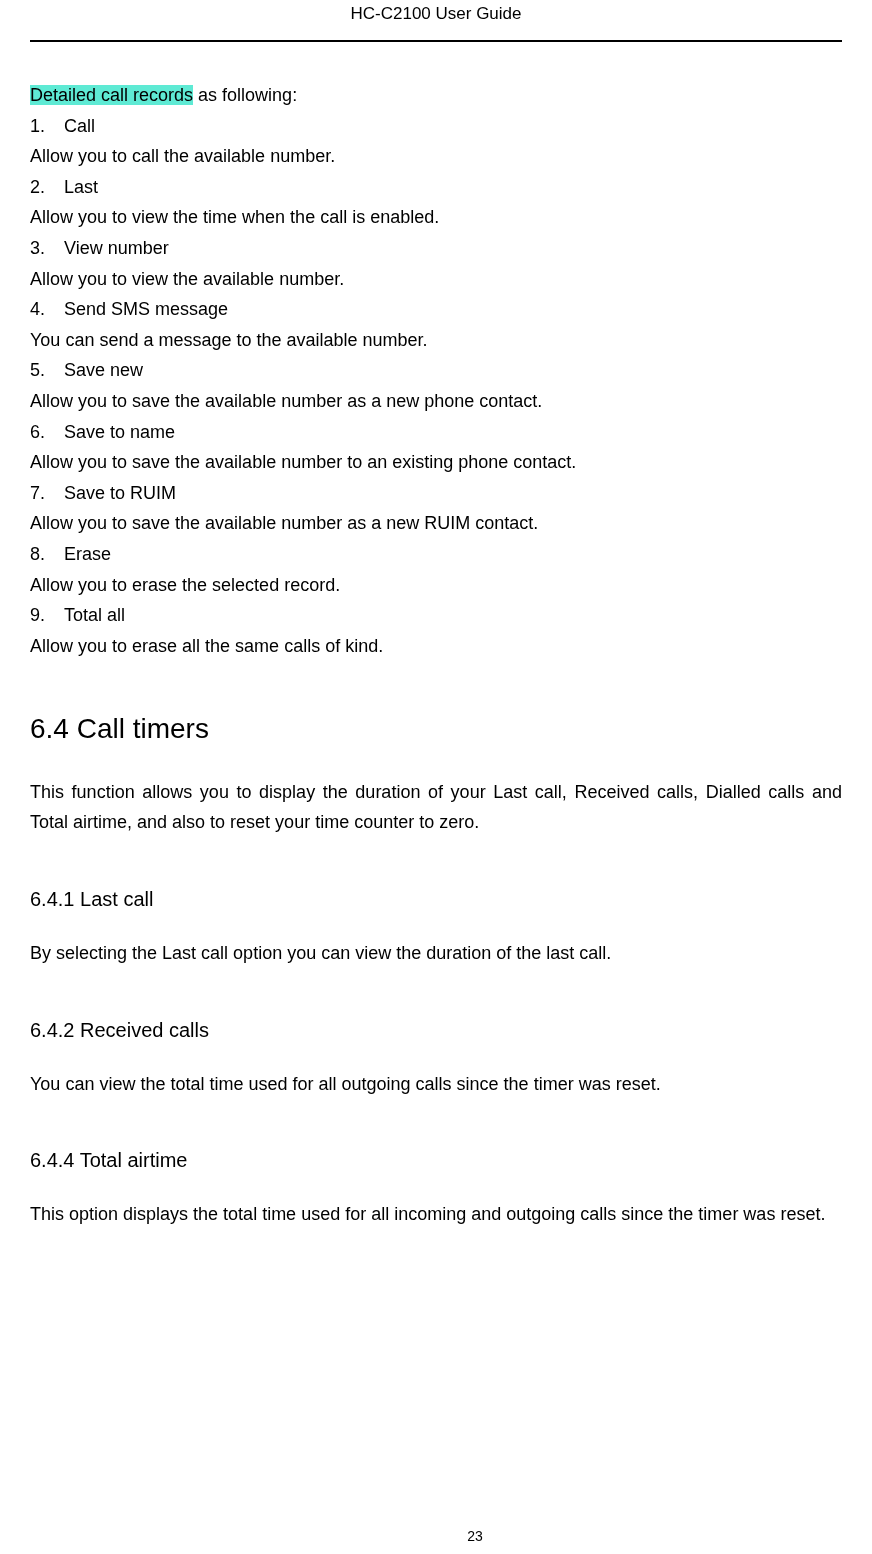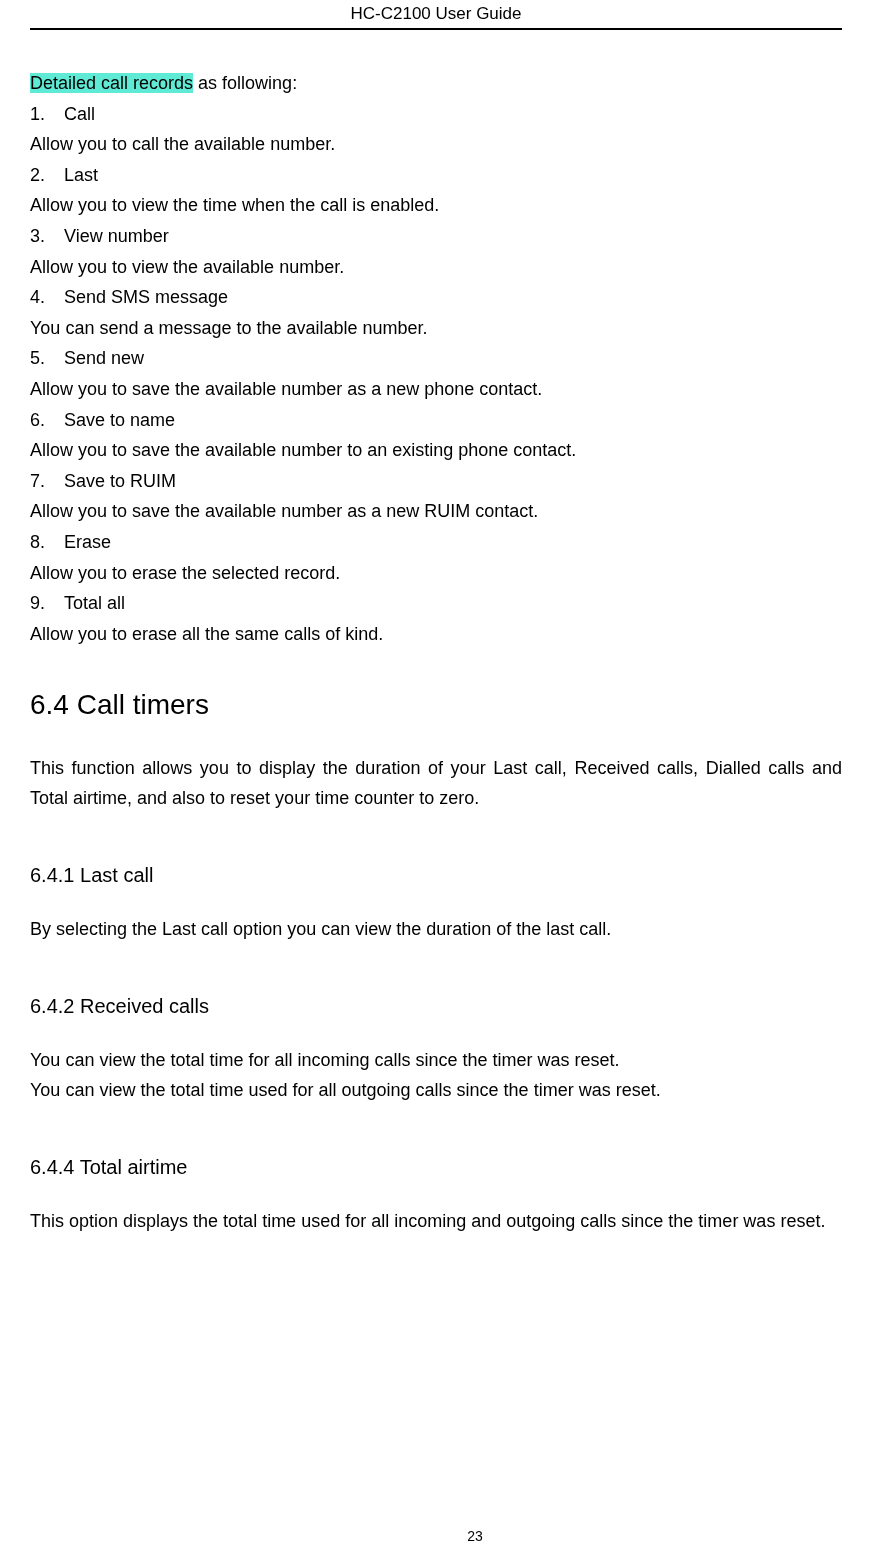--- a/index.html
+++ b/index.html
@@ -13,39 +13,39 @@
     width: 872px;
     min-height: 1554px;
     box-sizing: border-box;
     padding: 0 30px;
     position: relative;
   }
   .header {
     text-align: center;
     font-size: 17px;
     padding-top: 4px;
-    padding-bottom: 4px;
+    padding-bottom: 16px;
     border-bottom: 2px solid #000;
   }
   .content {
     padding-top: 38px;
     font-size: 18px;
     line-height: 1.7;
   }
   .highlight {
     background: #5eead4;
   }
   .intro-line { }
   .item-num {
     display: inline-block;
     width: 34px;
   }
   .h2 {
     font-size: 28px;
-    margin-top: 32px;
+    margin-top: 44px;
     margin-bottom: 24px;
   }
   .h3 {
     font-size: 20px;
     margin-top: 44px;
     margin-bottom: 22px;
   }
   .para {
     text-align: justify;
   }
@@ -77,21 +77,21 @@
 
     <div><span class="item-num">2.</span><span>Last</span></div>
     <div>Allow you to view the time when the call is enabled.</div>
 
     <div><span class="item-num">3.</span><span>View number</span></div>
     <div>Allow you to view the available number.</div>
 
     <div><span class="item-num">4.</span><span>Send SMS message</span></div>
     <div>You can send a message to the available number.</div>
 
-    <div><span class="item-num">5.</span><span>Send new</span></div>
+    <div><span class="item-num">5.</span><span>Save new</span></div>
     <div>Allow you to save the available number as a new phone contact.</div>
 
     <div><span class="item-num">6.</span><span>Save to name</span></div>
     <div>Allow you to save the available number to an existing phone contact.</div>
 
     <div><span class="item-num">7.</span><span>Save to RUIM</span></div>
     <div>Allow you to save the available number as a new RUIM contact.</div>
 
     <div><span class="item-num">8.</span><span>Erase</span></div>
     <div>Allow you to erase the selected record.</div>
@@ -99,21 +99,20 @@
     <div><span class="item-num">9.</span><span>Total all</span></div>
     <div>Allow you to erase all the same calls of kind.</div>
 
     <div class="h2">6.4 Call timers</div>
     <div class="para">This function allows you to display the duration of your Last call, Received calls, Dialled calls and Total airtime, and also to reset your time counter to zero.</div>
 
     <div class="h3">6.4.1 Last call</div>
     <div class="para">By selecting the Last call option you can view the duration of the last call.</div>
 
     <div class="h3">6.4.2 Received calls</div>
-    <div class="para">You can view the total time for all incoming calls since the timer was reset.</div>
 
     <div class="para">You can view the total time used for all outgoing calls since the timer was reset.</div>
 
     <div class="h3">6.4.4 Total airtime</div>
     <div class="para">This option displays the total time used for all incoming and outgoing calls since the timer was reset.</div>
   </div>
 
   <div class="page-number">23</div>
 </div>
 

